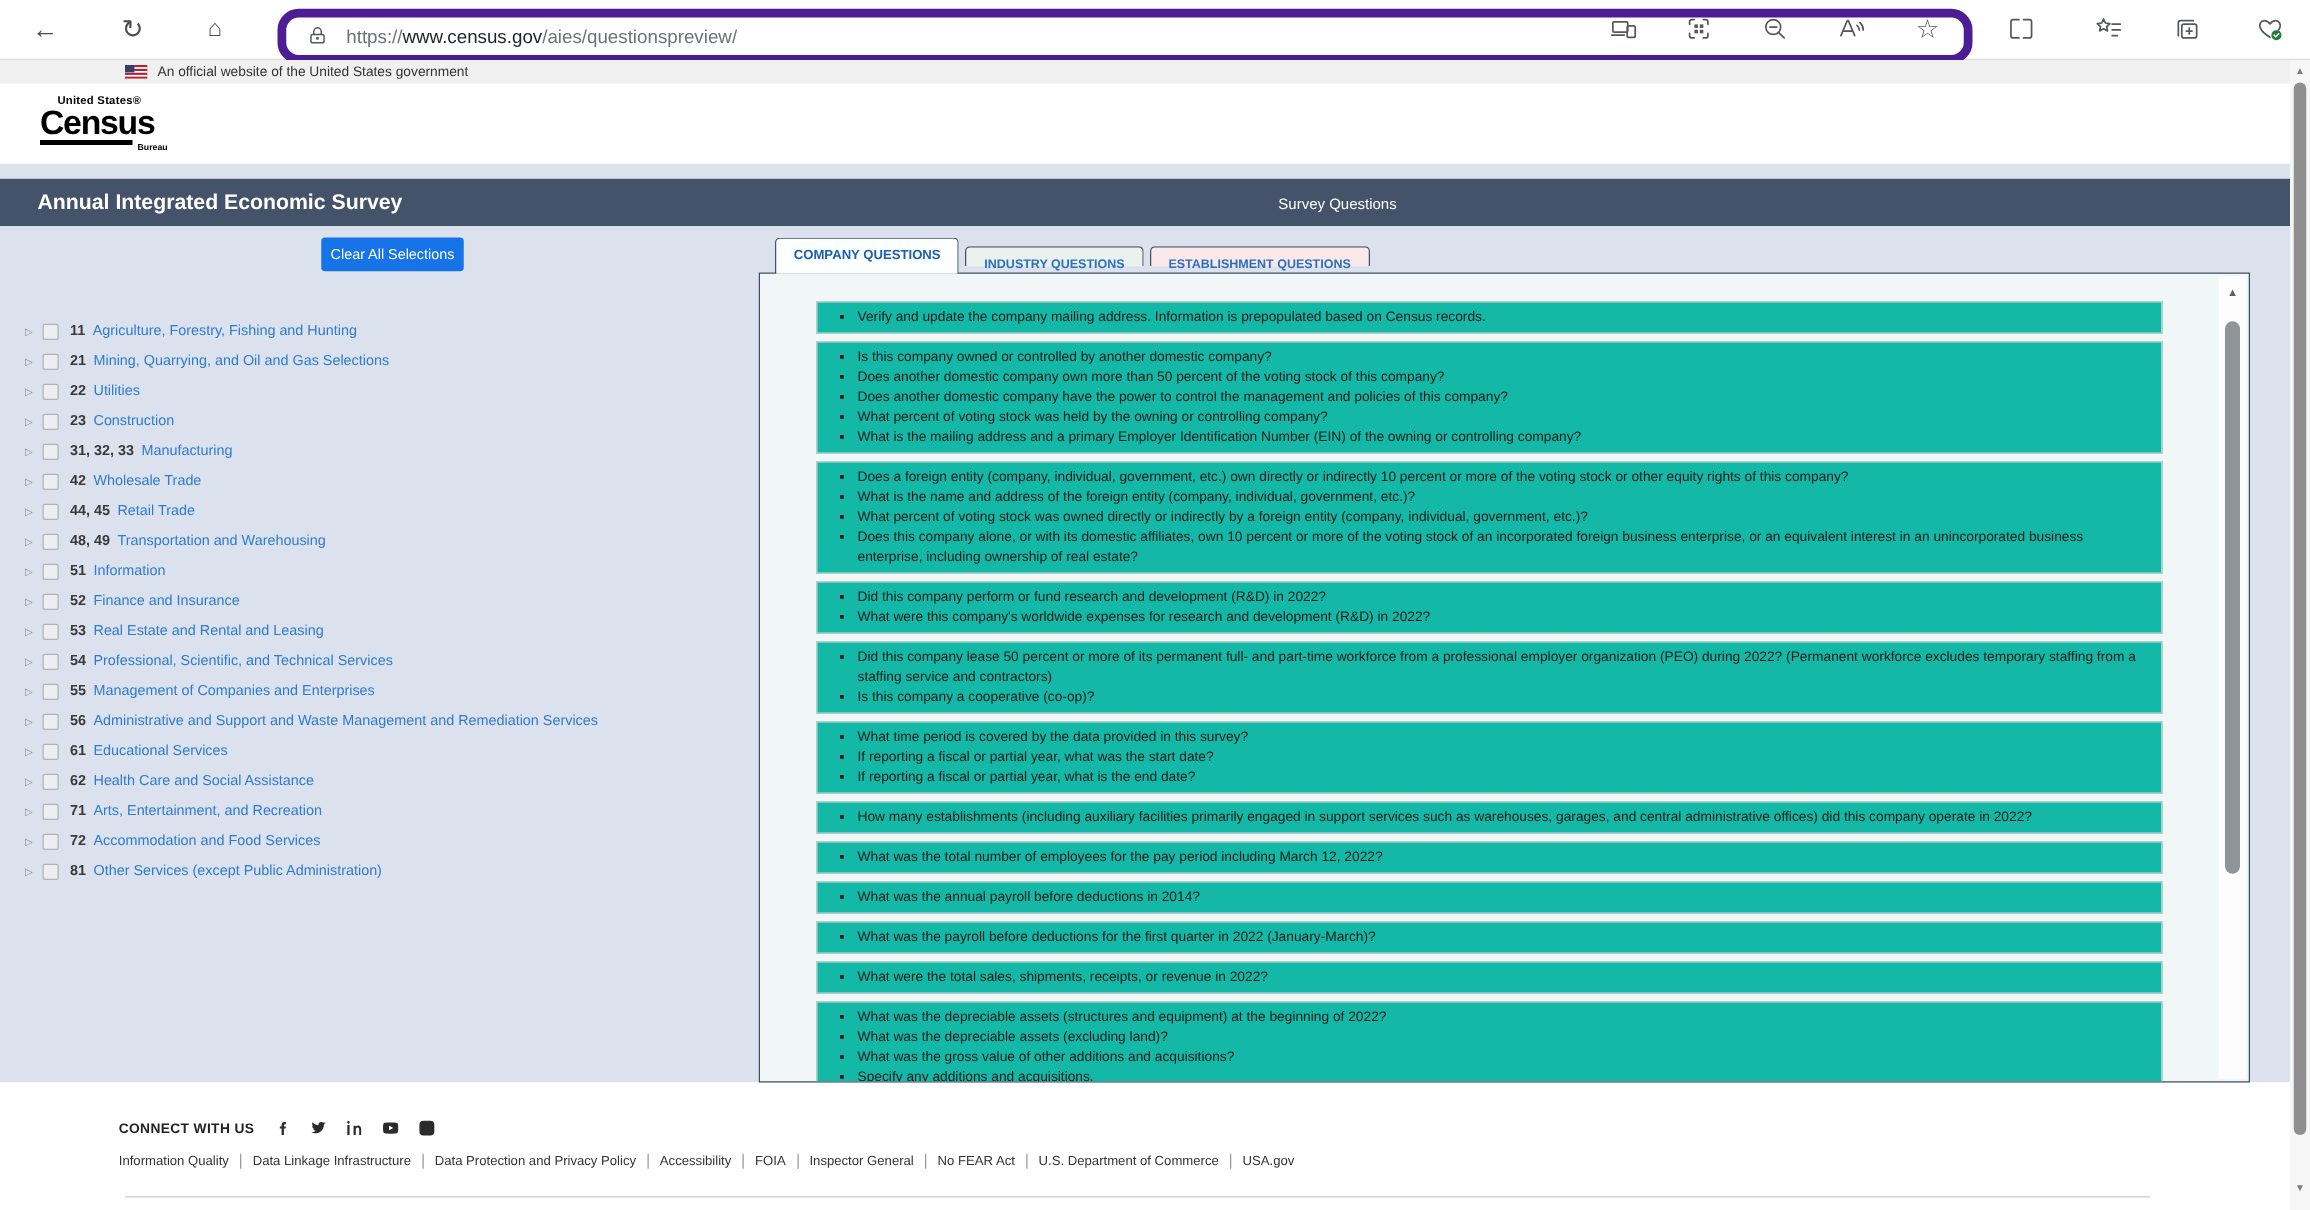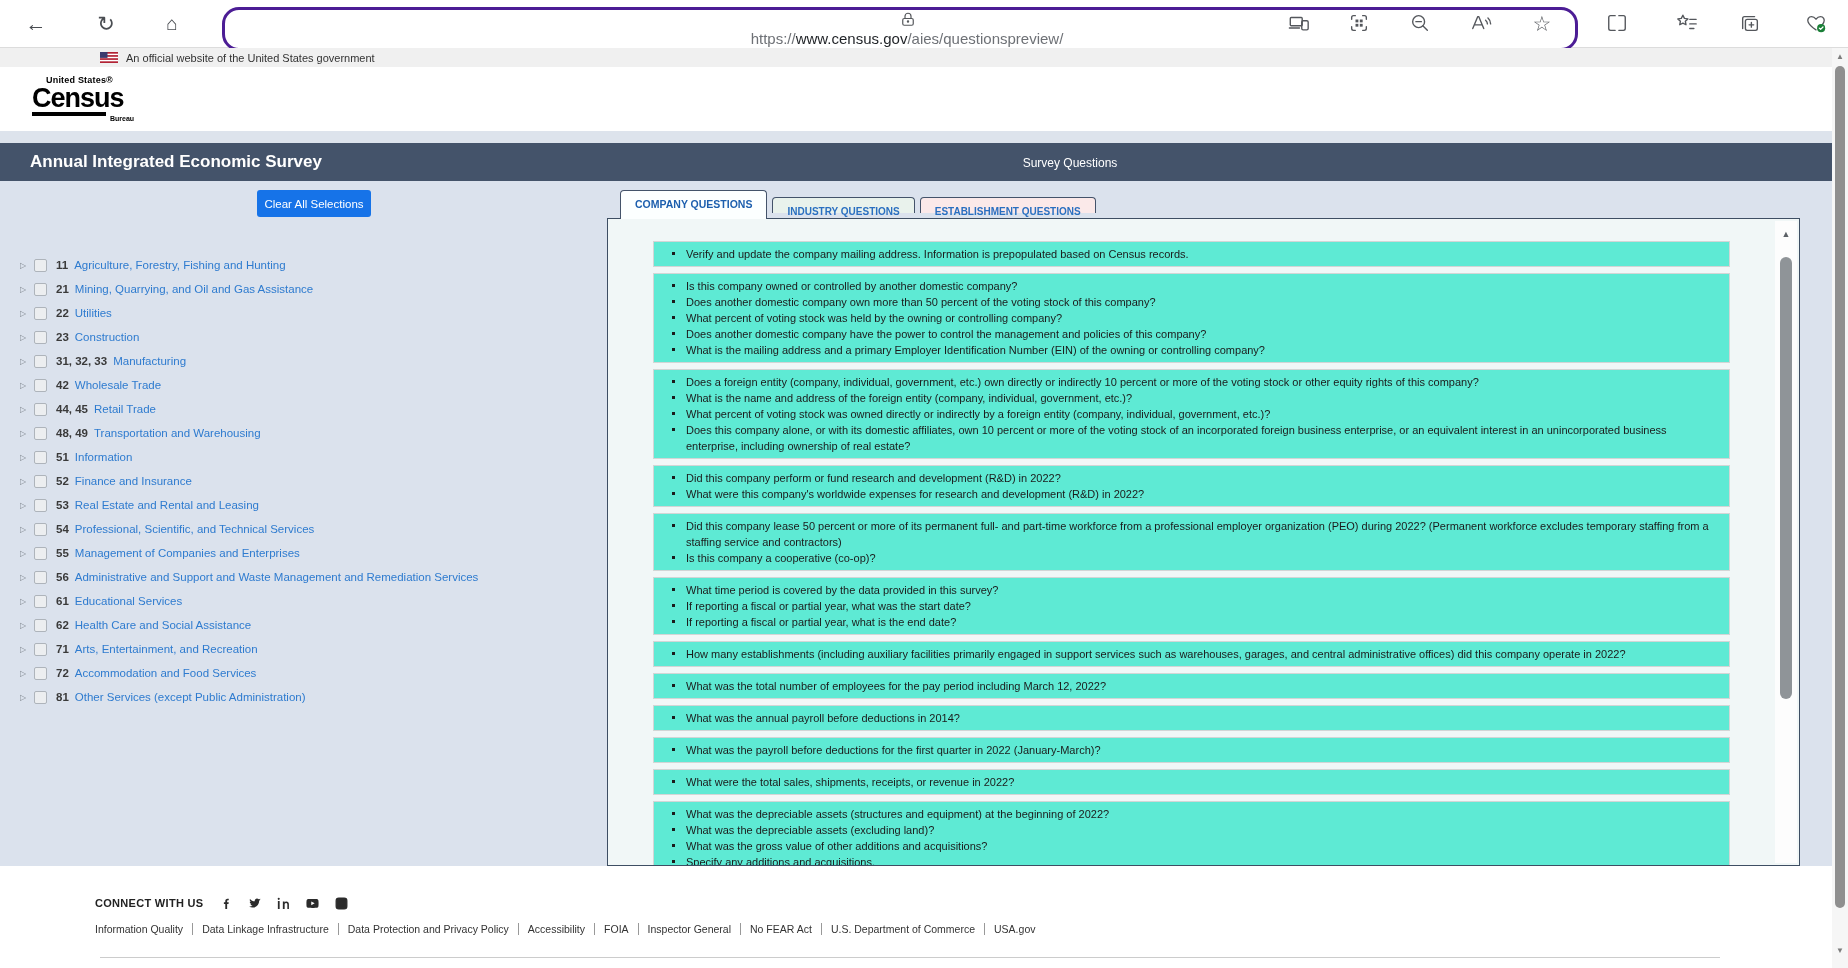--- a/index.html
+++ b/index.html
@@ -5,21 +5,21 @@
   * { margin:0; padding:0; box-sizing:border-box; }
   html,body { width:1848px; height:968px; overflow:hidden; background:#fff;
               font-family:"Liberation Sans", sans-serif; }
 
   
   #toolbar { position:absolute; left:0; top:0; width:1848px; height:48px; background:#fff;
              border-bottom:1px solid #dcdcdc; }
   .nav-ico { position:absolute; top:10px; width:28px; height:28px; color:#4a4d52; font-size:21px;
              line-height:28px; text-align:center; cursor:pointer; }
   #addr { position:absolute; left:222px; top:7px; width:1356px; height:44px; background:#fff;
-          border:3px solid #4c1d95; border-radius:17px; display:flex; align-items:center;flex-direction:column; }
+          border:7px solid #4c1d95; border-radius:17px; display:flex; align-items:center; }
   #addr .lock { margin-left:16px; }
   #url { margin-left:14px; font-size:15px; white-space:nowrap; }
   #url .dim { color:#6e7176; }
   #url .host { color:#1f2226; }
   .bar-ico { position:absolute; top:12px; width:24px; height:24px; color:#54575c; }
   .bar-ico svg { width:22px; height:22px; stroke:#54575c; fill:none; stroke-width:1.5;
                  stroke-linecap:round; stroke-linejoin:round; }
   .glyph { font-size:19px; line-height:24px; text-align:center; color:#54575c; }
 
   
@@ -66,21 +66,21 @@
   #tabs { position:absolute; left:620px; top:9px; display:flex; gap:5px; align-items:center; z-index:3; }
   .tab { border:1px solid #44536a; border-bottom:none; border-radius:4px 4px 0 0; padding:0 14px;
          font-size:10px; font-weight:bold; color:#2a6fc0; height:16px; line-height:27px;
          cursor:pointer; white-space:nowrap; }
   .tab.active { background:#fcffff; height:29px; color:#1d5fae; font-size:10.5px; }
 
   
   #panel { position:absolute; left:607px; top:37px; width:1193px; height:648px; background:#f1f7f7;
            border:1px solid #3e4e63; z-index:1; overflow:hidden; }
   #groups { position:absolute; left:0; top:0; width:1160px; padding-top:22px; }
-  .qgroup { margin:0 38px 6px 45px; background:#5eead4; border:1px solid #d2d6d6; padding:4px 10px; }
+  .qgroup { margin:0 38px 6px 45px; background:#14b8a6; border:1px solid #d2d6d6; padding:4px 10px; }
   .qgroup ul { list-style:none; }
   .qgroup li { position:relative; padding-left:22px; font-size:11px; line-height:16px; color:#1b1b1b; }
   .qgroup li::before { content:""; position:absolute; left:8px; top:6px; width:3px; height:3px;
                        background:#1b1b1b; }
   #panel-scroll { position:absolute; right:2px; top:2px; width:22px; height:642px; background:#fdfdfd; }
   #panel-up { width:22px; text-align:center; font-size:9px; color:#5c6166; margin-top:8px; }
   #panel-thumb { position:absolute; left:5px; top:36px; width:12px; height:442px; background:#8f9498;
                  border-radius:7px; }
 
   
@@ -218,21 +218,21 @@
     <span class="chev">▷</span>
     <span class="cbx"></span>
     <span class="code">11</span>
     <a class="sect-link">Agriculture, Forestry, Fishing and Hunting</a>
   </div>
 
   <div class="tree-row">
     <span class="chev">▷</span>
     <span class="cbx"></span>
     <span class="code">21</span>
-    <a class="sect-link">Mining, Quarrying, and Oil and Gas Assistance</a>
+    <a class="sect-link">Mining, Quarrying, and Oil and Gas Selections</a>
   </div>
 
   <div class="tree-row">
     <span class="chev">▷</span>
     <span class="cbx"></span>
     <span class="code">22</span>
     <a class="sect-link">Utilities</a>
   </div>
 
   <div class="tree-row">
@@ -358,22 +358,22 @@
     <div id="groups">
         <div class="qgroup">
           <ul>
             <li>Verify and update the company mailing address. Information is prepopulated based on Census records.</li>
           </ul>
         </div>
         <div class="qgroup">
           <ul>
             <li>Is this company owned or controlled by another domestic company?</li>
             <li>Does another domestic company own more than 50 percent of the voting stock of this company?</li>
+            <li>Does another domestic company have the power to control the management and policies of this company?</li>
             <li>What percent of voting stock was held by the owning or controlling company?</li>
-            <li>Does another domestic company have the power to control the management and policies of this company?</li>
             <li>What is the mailing address and a primary Employer Identification Number (EIN) of the owning or controlling company?</li>
           </ul>
         </div>
         <div class="qgroup">
           <ul>
             <li>Does a foreign entity (company, individual, government, etc.) own directly or indirectly 10 percent or more of the voting stock or other equity rights of this company?</li>
             <li>What is the name and address of the foreign entity (company, individual, government, etc.)?</li>
             <li>What percent of voting stock was owned directly or indirectly by a foreign entity (company, individual, government, etc.)?</li>
             <li>Does this company alone, or with its domestic affiliates, own 10 percent or more of the voting stock of an incorporated foreign business enterprise, or an equivalent interest in an unincorporated business enterprise, including ownership of real estate?</li>
           </ul>

